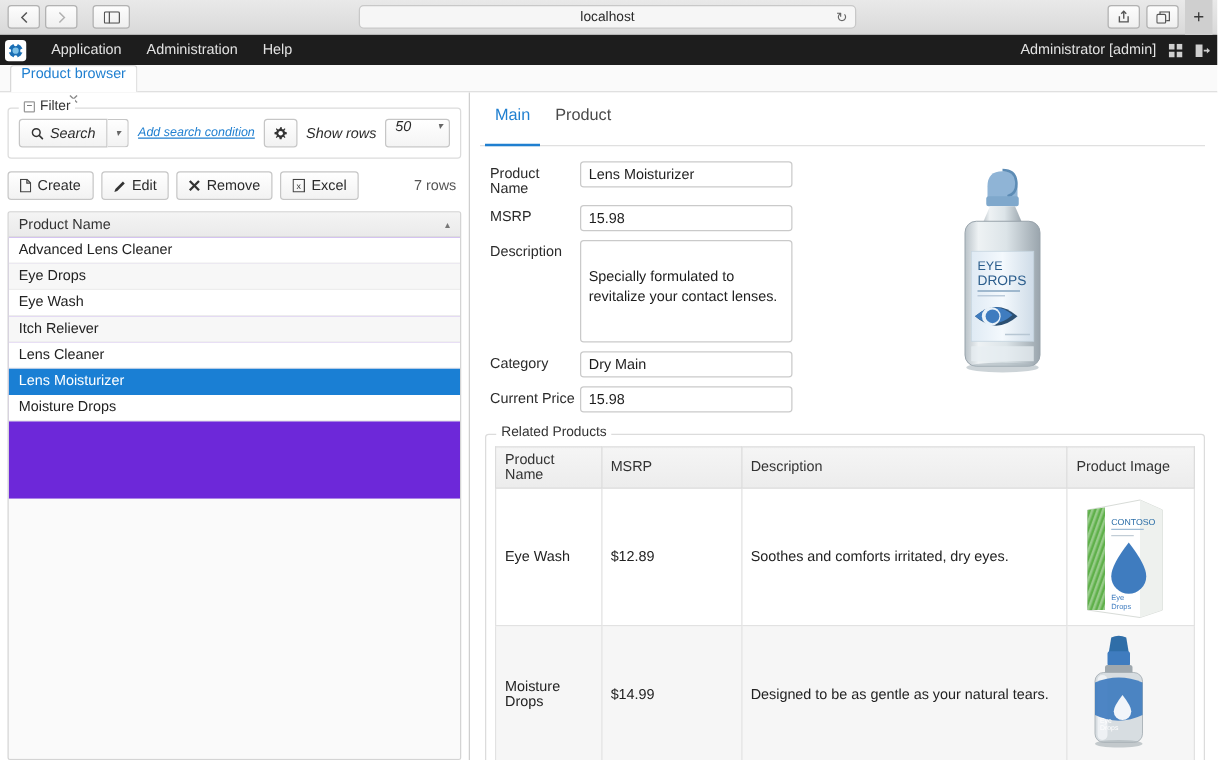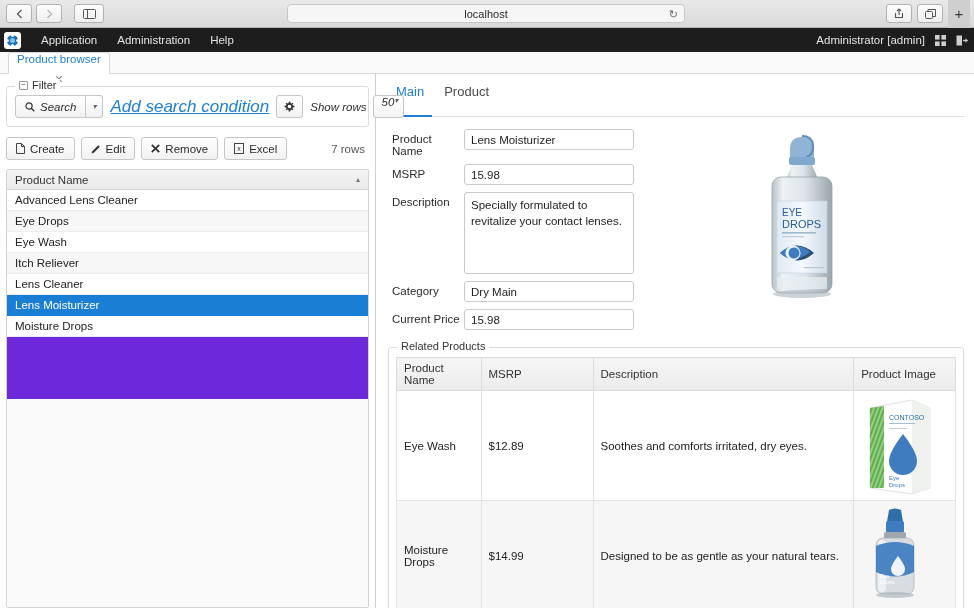--- a/index.html
+++ b/index.html
@@ -155,21 +155,21 @@
   }
   .btn-split {
     border-left: none;
     border-radius: 0 3px 3px 0;
     padding: 0 6px;
   }
   .btn-group { display: flex; }
   .btn-group .btn:first-child { border-radius: 3px 0 0 3px; }
   .btn-icon-only { padding: 0 7px; }
   .link {
-    color: #1f7fd0; font-size: 17px;
+    color: #1f7fd0; font-size: 10px;
     text-decoration: underline; white-space: nowrap;
   }
   .show-rows-label { font-size: 11.5px; color: #2b2b2b; white-space: nowrap; }
   .select {
     border: 1px solid #c6c6c6;
     background: linear-gradient(#ffffff, #f4f4f4);
     border-radius: 3px;
     height: 23px; width: 56px;
     font-size: 11.5px; color: #2b2b2b;
     display: flex; align-items: flex-start; justify-content: space-between;
@@ -257,21 +257,21 @@
     font-size: 11.5px; color: #1d1d1d;
     padding: 0 6px;
     display: flex; align-items: center;
   }
   .textarea {
     width: 170px; height: 82px;
     border: 1px solid #cacaca;
     border-radius: 3px;
     background: #fff;
     font-size: 11.5px; color: #1d1d1d;
-    padding: 5px 6px;
+    padding: 22px 6px;
     line-height: 1.35;
   }
   .form-row.gap-top { margin-top: 5px; }
   .image-col {
     flex: 1;
     display: flex; align-items: flex-start; justify-content: center;
     padding-top: 2px;
   }
 
   

